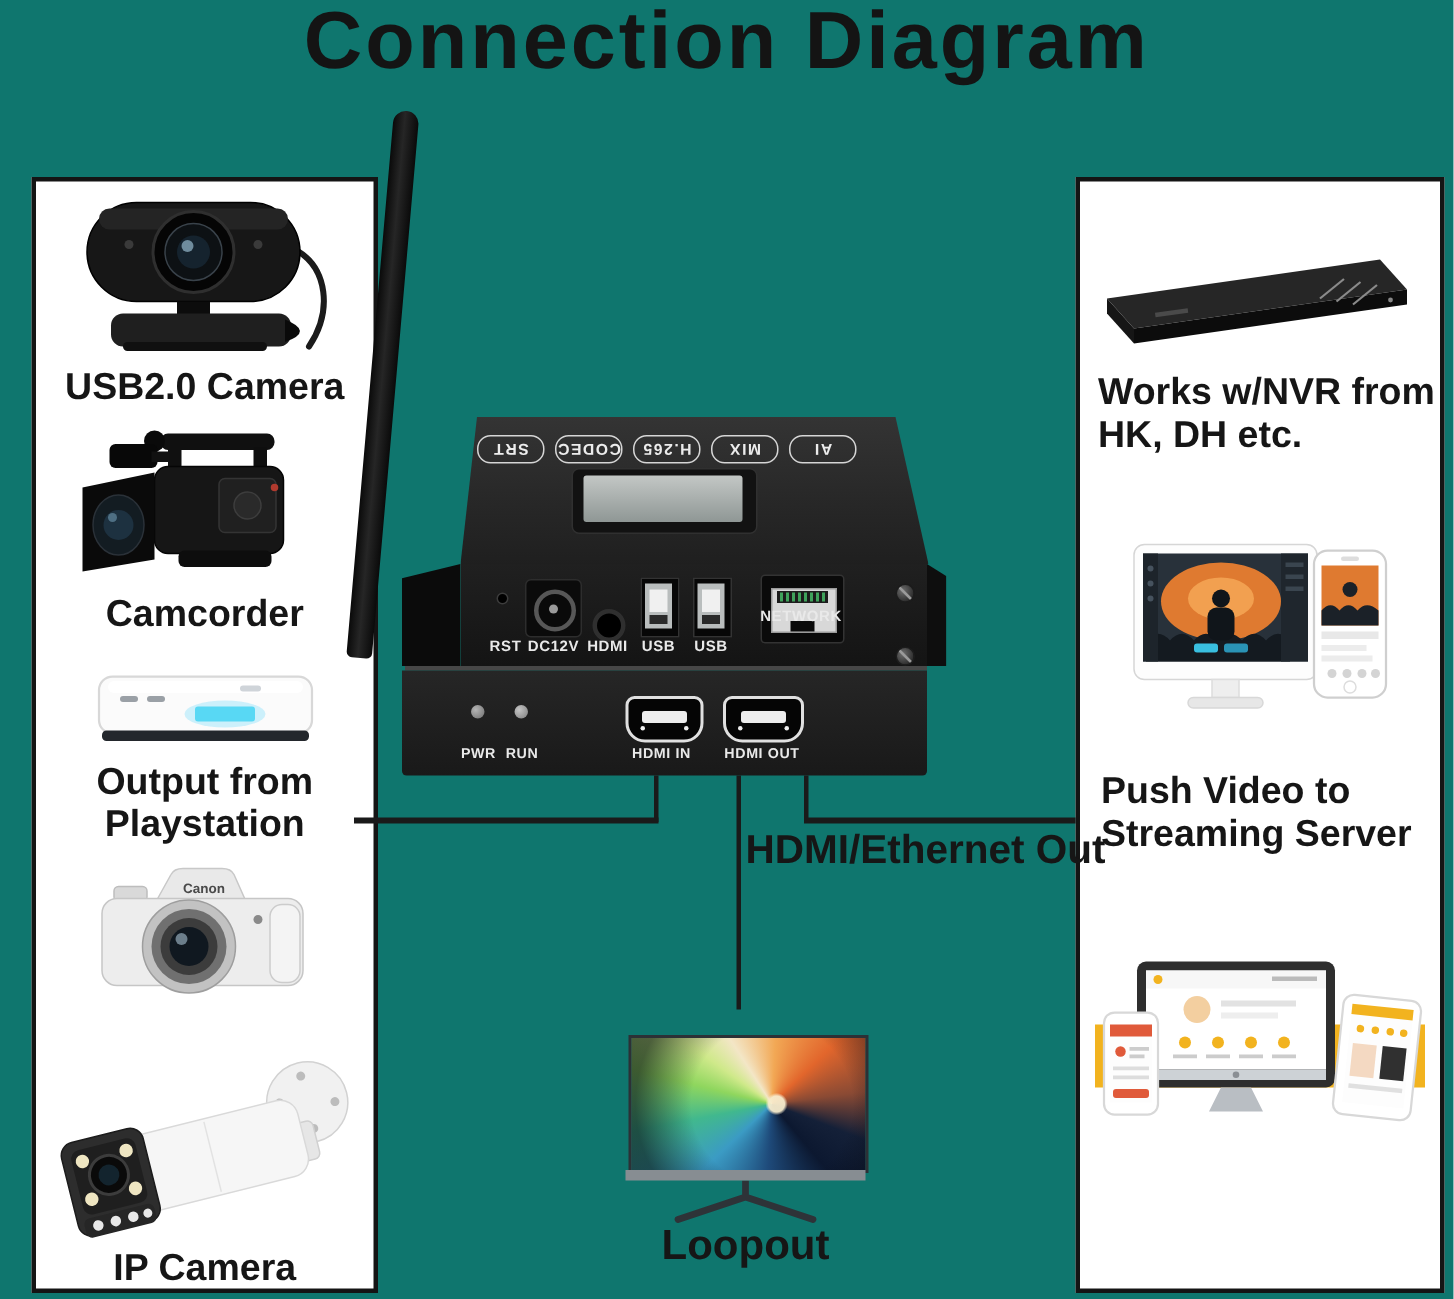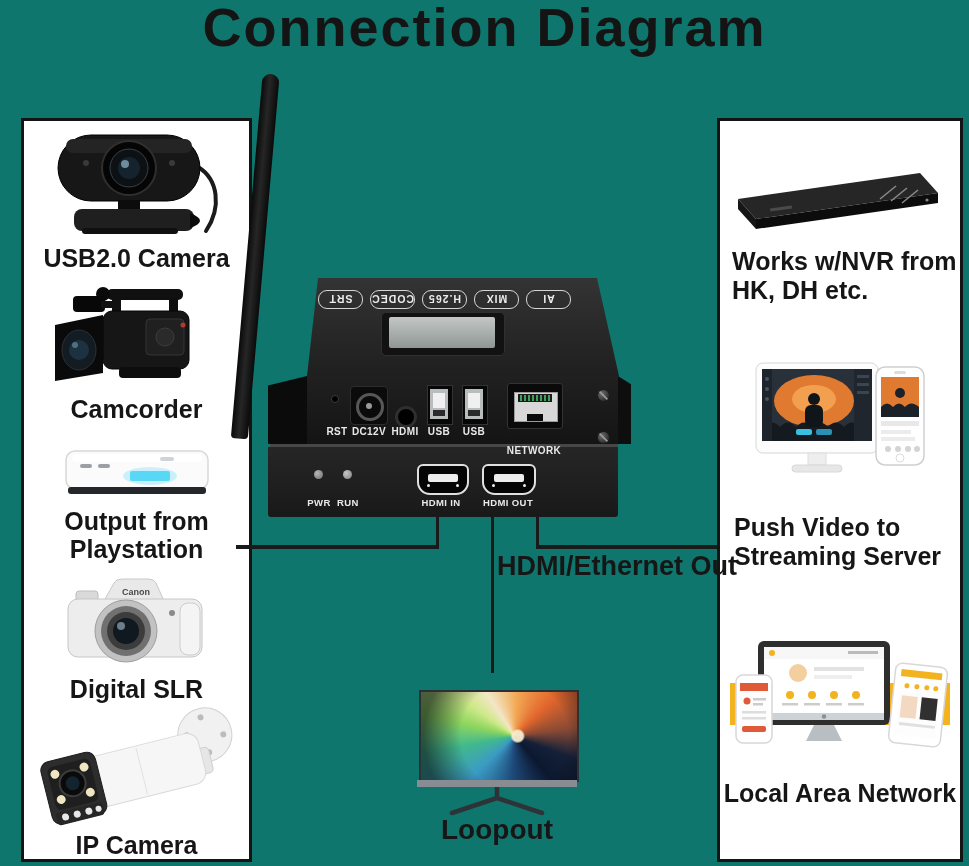--- a/index.html
+++ b/index.html
@@ -151,21 +151,20 @@
       <text x="84" y="24" font-size="9" font-weight="bold" fill="#4a4a4a" text-anchor="middle">Canon</text>
       <rect x="16" y="28" width="134" height="58" rx="10" fill="#ededed" stroke="#c6c6c6"></rect>
       <rect x="128" y="32" width="20" height="52" rx="8" fill="#f4f4f4" stroke="#cccccc"></rect>
       <circle cx="74" cy="60" r="31" fill="#c2c2c2" stroke="#9e9e9e"></circle>
       <circle cx="74" cy="60" r="25" fill="#707070"></circle>
       <circle cx="74" cy="60" r="19" fill="#3c3c3c"></circle>
       <circle cx="74" cy="60" r="13" fill="#101820"></circle>
       <circle cx="69" cy="55" r="4" fill="#b8d4e4" opacity="0.55"></circle>
       <circle cx="120" cy="42" r="3" fill="#8a8a8a"></circle>
     </svg>
-    <div class="dlabel" style="top:554px;">Digital SLR</div>
 
     <svg class="abs" style="left:5px;top:586px;" width="215" height="120" viewBox="0 0 215 120">
       <g transform="rotate(-14 105 62)">
         <circle cx="182" cy="46" r="27" fill="#f1f1f1" stroke="#d2d2d2"></circle>
         <circle cx="182" cy="28" r="3" fill="#bcbcbc"></circle>
           <circle cx="200" cy="50" r="3" fill="#bcbcbc"></circle>
         <circle cx="182" cy="64" r="3" fill="#bcbcbc"></circle>
           <circle cx="164" cy="42" r="3" fill="#bcbcbc"></circle>
         <rect x="160" y="58" width="22" height="26" rx="4" fill="#e6e6e6" stroke="#d0d0d0"></rect>
         <rect x="26" y="40" width="148" height="52" rx="12" fill="#f6f6f6" stroke="#d9d9d9"></rect>
@@ -276,21 +275,20 @@
       <rect x="8" y="36" width="36" height="68" rx="7" fill="#ffffff" stroke="#d8d8d8" stroke-width="1.5"></rect>
       <rect x="12" y="44" width="28" height="52" fill="#fdfdfd"></rect>
       <rect x="12" y="44" width="28" height="8" fill="#e05a3a"></rect>
       <circle cx="19" cy="62" r="3.5" fill="#e05a3a"></circle>
       <rect x="25" y="59" width="13" height="2.5" fill="#cccccc"></rect>
         <rect x="25" y="64" width="10" height="2.5" fill="#cccccc"></rect>
       <rect x="14" y="72" width="24" height="2.5" fill="#dddddd"></rect>
         <rect x="14" y="78" width="24" height="2.5" fill="#dddddd"></rect>
       <rect x="14" y="87" width="24" height="6" rx="2" fill="#e05a3a"></rect>
     </svg>
-    <div class="dlabel" style="top:658px;">Local Area Network</div>
   </div>
 
   <div class="abs antenna"></div>
   <div class="abs topface"></div>
 
   <div class="abs badges">
     <div class="badge">SRT</div>
     <div class="badge">CODEC</div>
     <div class="badge">H.265</div>
     <div class="badge">MIX</div>
@@ -337,21 +335,21 @@
     <div class="latch"></div>
   </div>
   <div class="screw" style="left:597px;top:389px;"></div>
   <div class="screw" style="left:597px;top:431px;"></div>
 
   <span class="port-label" style="left:337px;top:426px;">RST</span>
   <span class="port-label" style="left:369px;top:426px;">DC12V</span>
   <span class="port-label" style="left:405px;top:426px;">HDMI</span>
   <span class="port-label" style="left:439px;top:426px;">USB</span>
   <span class="port-label" style="left:474px;top:426px;">USB</span>
-  <span class="port-label" style="left:534px;top:445px;">NETWORK</span>
+  <span class="port-label" style="left:534px;top:406px;">NETWORK</span>
 
   <div class="led" style="left:314px;top:470px;width:9px;height:9px;background:radial-gradient(circle at 35% 35%,#b5b5b5,#6e6e6e);"></div>
   <div class="led" style="left:343px;top:470px;width:9px;height:9px;background:radial-gradient(circle at 35% 35%,#c5c5c5,#7e7e7e);"></div>
   <div class="hdmi" style="left:417px;top:464px;width:48px;height:27px;">
     <div class="slot"></div>
       <div class="pd" style="left:8px;"></div>
       <div class="pd" style="right:8px;"></div>
   </div>
   <div class="hdmi" style="left:482px;top:464px;width:50px;height:27px;">
     <div class="slot"></div>

